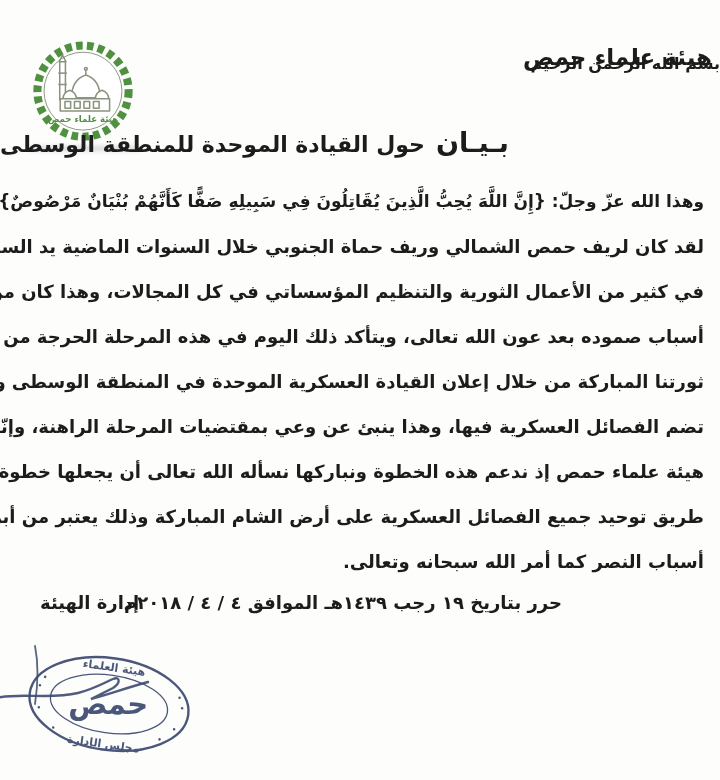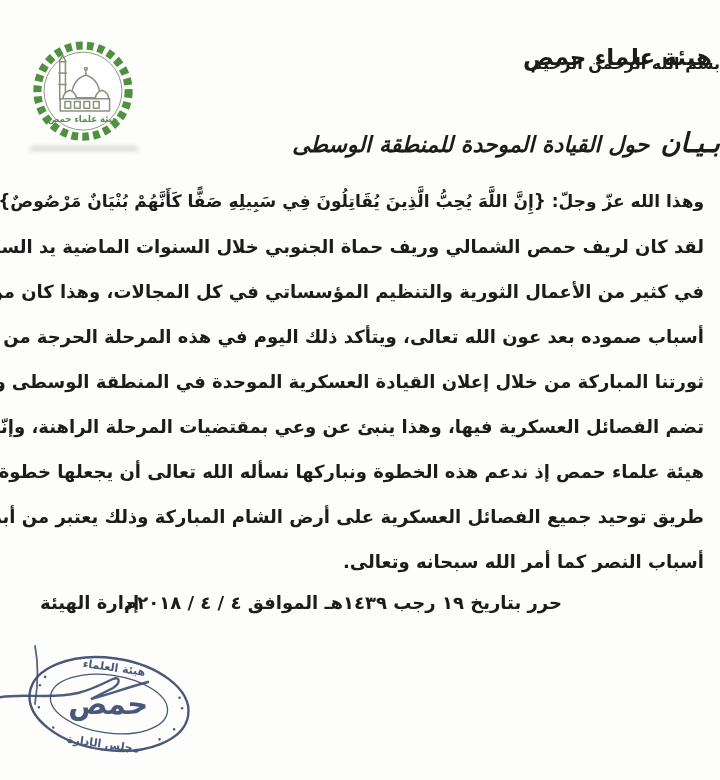--- a/index.html
+++ b/index.html
@@ -18,21 +18,21 @@
     position:absolute;top:54px;left:0;right:0;
     font-size:16px;font-weight:bold;
   }
   .logo{position:absolute;left:26px;top:40px;width:114px;height:108px;}
   .logo-shadow{
     position:absolute;left:30px;top:146px;width:108px;height:5px;
     background:#cdcdcd;filter:blur(2px);opacity:.75;
   }
   .title{
     position:absolute;top:122px;left:0;right:0;margin:0;
-    text-align:right;font-weight:bold;white-space:nowrap;font-style:italic;
+    text-align:left;font-weight:bold;white-space:nowrap;
   }
   .title-lead{font-size:27px;letter-spacing:1px;}
   .title-rest{font-size:22px;}
   .body-block{position:absolute;top:179px;right:16px;left:16px;}
   .line{
     height:45px;line-height:45px;
     font-size:18px;font-weight:bold;
     text-align:justify;text-align-last:justify;
     white-space:nowrap;overflow:visible;
   }

